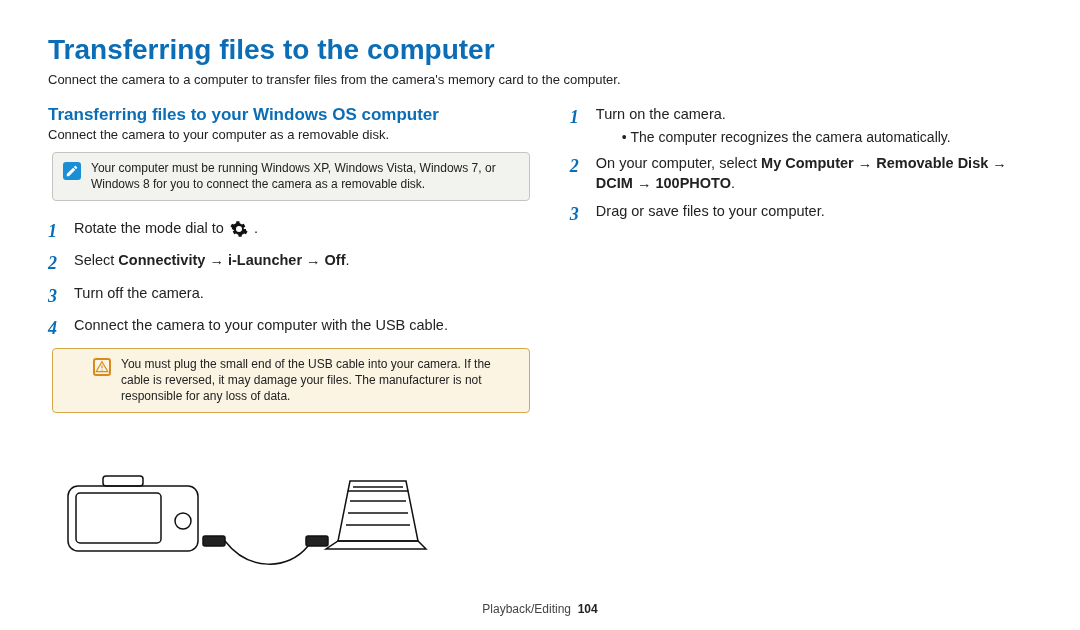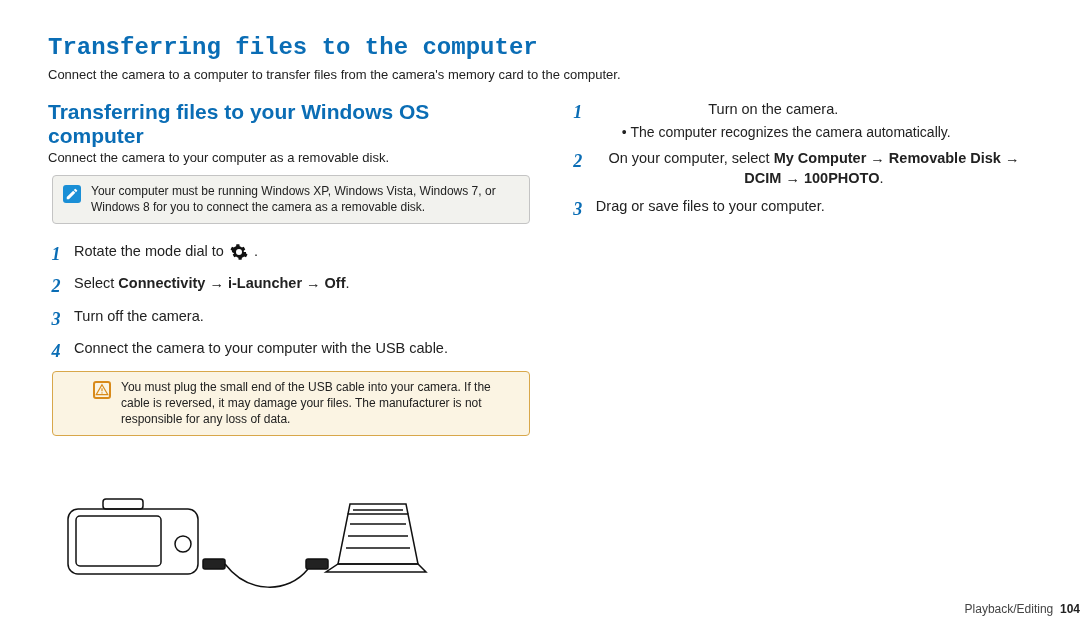--- a/index.html
+++ b/index.html
@@ -7,38 +7,37 @@
     width: 1080px;
     height: 630px;
     background: #fff;
     font-family: "Segoe UI", Arial, sans-serif;
     color: #222;
     padding: 34px 48px 20px 48px;
     position: relative;
   }
   .page-title {
     color: #0a6db5;
-    font-size: 24px;
+    font-size: 28px;
     font-weight: 700;
     margin-bottom: 6px;
-    font-family: Liberation Mono, monospace;
   }
   .page-intro {
     font-size: 13px;
     margin-bottom: 18px;
   }
   .columns {
     display: flex;
     gap: 40px;
   }
   .col-left { width: 490px; }
   .col-right { width: 470px; }
   .section-title {
     color: #0a6db5;
-    font-size: 21px;
+    font-size: 17px;
     font-weight: 700;
     margin-bottom: 2px;
   }
   .section-sub {
     font-size: 13px;
     margin-bottom: 10px;
   }
   .note-box {
     border: 1px solid #c4c4c4;
     background: #f2f2ee;
@@ -70,21 +69,20 @@
     color: #d88a1a;
     border: 2px solid #d88a1a;
     background: transparent;
     transform: rotate(0deg);
     position: relative;
   }
   ol.steps {
     list-style: none;
     counter-reset: step;
     font-size: 14.5px;
-    text-align: center;
   }
   ol.steps > li {
     counter-increment: step;
     display: flex;
     align-items: flex-start;
     gap: 10px;
     margin-bottom: 8px;
     line-height: 1.35;
   }
   ol.steps > li::before {
@@ -114,21 +112,21 @@
   .illustration {
     margin-top: 18px;
     width: 380px;
     height: 140px;
     position: relative;
   }
   .footer {
     position: absolute;
     bottom: 14px;
     left: 0; right: 0;
-    text-align: right;
+    text-align: center;
     font-size: 12px;
     color: #444;
   }
   .footer .pnum { font-weight: 700; color: #222; }
 </style>
 </head>
 <body>
 
 <h1 class="page-title">Transferring files to the computer</h1>
 <p class="page-intro">Connect the camera to a computer to transfer files from the camera's memory card to the computer.</p>

